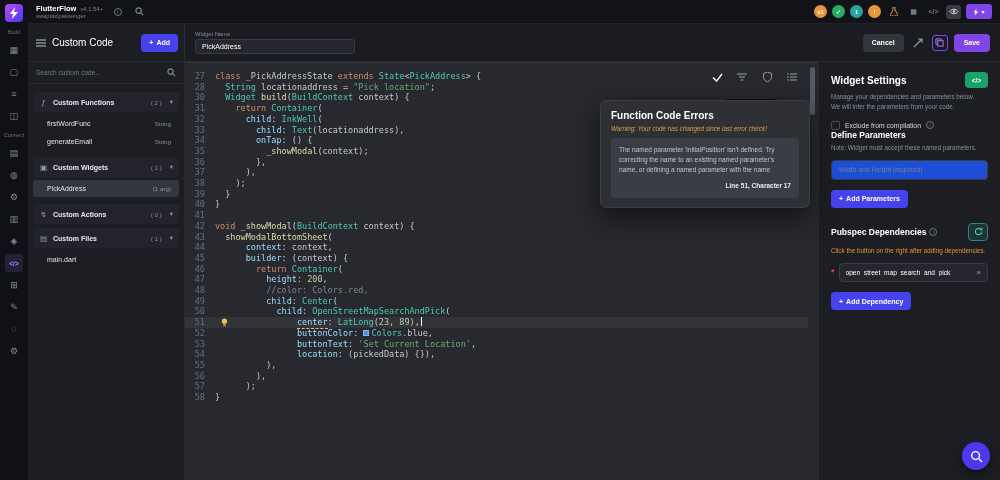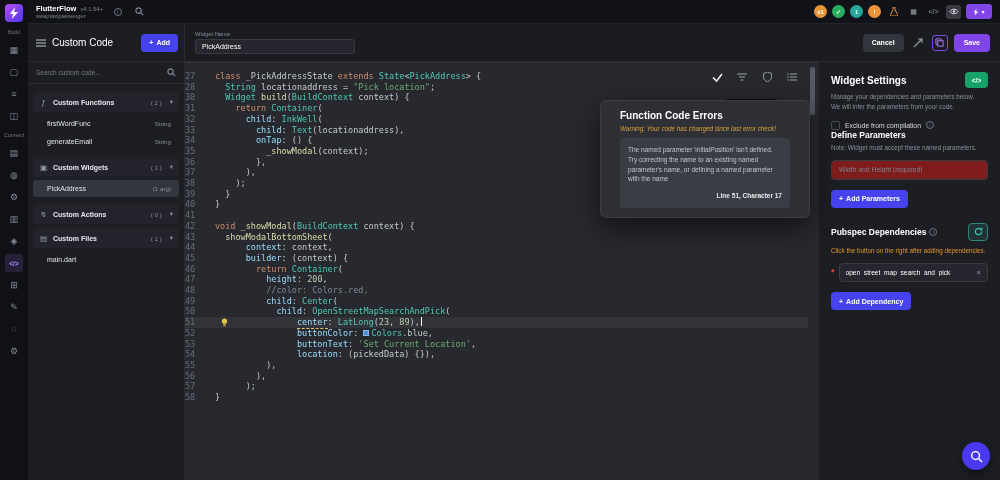--- a/index.html
+++ b/index.html
@@ -57,60 +57,60 @@
   .sec-item{height:17px;display:flex;align-items:center;padding:0 8px 0 14px;border-radius:3px;margin:1px 0;cursor:pointer}
   .sec-item .nm{font-size:7px;color:#dfe2e8;white-space:nowrap}
   .sec-item .tp{margin-left:auto;font-size:6.2px;color:#8b8f98;white-space:nowrap}
   .sec-item.sel{background:#34363f}
 
   
   .editor{position:absolute;left:185px;top:62px;right:182px;bottom:0;background:#27292f;border-top:1px solid #34363d;overflow:hidden;z-index:5}
   .code-lines{position:absolute;top:8px;left:0;right:10px;font-family:"DejaVu Sans Mono",monospace;font-size:8.5px;line-height:10.7px}
   .line{display:flex;white-space:pre}
   .line.active{background:rgba(255,255,255,0.055)}
-  .ln{width:30px;flex-shrink:0;text-align:left;padding-right:10px;color:#686d78;user-select:none}
+  .ln{width:30px;flex-shrink:0;text-align:right;padding-right:10px;color:#686d78;user-select:none}
   .lc{position:relative;flex:1;color:#c5c8ce;white-space:pre}
   .c-comment{color:#7f8590}
   .c-string{color:#6aab73}
   .c-anno{color:#bbb529}
   .c-kw{color:#cf8e6d}
   .c-type{color:#4ec9b0}
   .c-num{color:#b5cea8}
   .c-prop{color:#9cdcfe}
   .c-fn{color:#dcdcaa}
   .c-err{border-bottom:1px dashed #e0c06a;padding-bottom:0.5px}
   .cursor{display:inline-block;width:1px;height:9px;background:#fff;vertical-align:-1px;margin-left:1px}
   .swatch{display:inline-block;width:6px;height:6px;background:#4e8fe0;border:1px solid #8ab4e8;margin-right:2px;vertical-align:-0.5px}
   .bulb{position:absolute;left:6px;top:1px}
   .ed-toolbar{position:absolute;top:6px;right:16px;display:flex;gap:5px;z-index:6}
   .ed-btn{width:20px;height:16px;border-radius:3px;display:flex;align-items:center;justify-content:center;color:#9aa0a8;cursor:pointer}
   .ed-btn.check{color:#fff}
   .sb-thumb{position:absolute;right:3px;top:4px;width:5px;height:48px;background:#565a63;border-radius:3px}
   .ed-tooltip{position:absolute;top:36px;right:42px;background:#0c0d10;color:#fff;font-size:6.8px;padding:3px 7px;border-radius:3px;z-index:26;white-space:nowrap}
 
   
-  .error-popup{position:absolute;left:600px;top:100px;width:210px;background:#2e3036;border:1px solid #3b3d45;border-radius:6px;box-shadow:0 10px 28px rgba(0,0,0,0.55);padding:9px 19px;z-index:22}
+  .error-popup{position:absolute;left:600px;top:100px;width:210px;background:#2e3036;border:1px solid #3b3d45;border-radius:6px;box-shadow:0 10px 28px rgba(0,0,0,0.55);padding:9px 10px;z-index:22}
   .ep-title{font-size:10px;font-weight:bold;color:#fff;margin-bottom:4px}
   .ep-warning{font-size:6.3px;font-style:italic;color:#d9a23c;margin-bottom:6px}
   .ep-box{background:#3a3d44;border-radius:4px;padding:7px 8px;color:#c3c7cf;font-size:6.5px;line-height:1.5}
   .ep-loc{text-align:right;font-size:6.5px;font-weight:bold;color:#e8eaee;margin-top:7px}
 
   
   .right-panel{position:absolute;left:818px;top:62px;right:0;bottom:0;background:#1d1e24;border-left:1px solid #2a2b31;padding:10px 12px;z-index:10}
   .rp-row{display:flex;align-items:center}
   .rp-title{font-size:10px;font-weight:bold;color:#fff}
   .code-green-btn{margin-left:auto;width:23px;height:16px;border-radius:4px;background:#17a267;color:#fff;font-size:6.5px;font-weight:bold;display:flex;align-items:center;justify-content:center;cursor:pointer}
   .rp-desc{font-size:6.3px;color:#8b8f98;line-height:1.55;margin-top:4px}
   .chk-row{display:flex;align-items:center;gap:5px;margin-top:9px}
   .chk{width:9px;height:9px;border:1px solid #4a4e57;border-radius:2px;background:transparent;cursor:pointer}
   .chk-label{font-size:6.8px;color:#d5d8de}
   .info-ic{width:8px;height:8px;border:1px solid #6f7380;border-radius:50%;color:#6f7380;font-size:5.5px;display:inline-flex;align-items:center;justify-content:center;font-style:italic;font-family:"Liberation Serif",serif}
   .rp-h4{font-size:8.5px;font-weight:bold;color:#fff;}
   .rp-note{font-size:6.3px;color:#8b8f98;margin-top:3px;line-height:1.5}
-  .rp-input{width:100%;height:20px;background:#7f1d1d;border:1px solid #3a3c44;border-radius:4px;color:#fff;font-size:6.8px;padding:0 7px;font-family:inherit;outline:none;margin-top:8px}
+  .rp-input{width:100%;height:20px;background:#1d4ed8;border:1px solid #3a3c44;border-radius:4px;color:#fff;font-size:6.8px;padding:0 7px;font-family:inherit;outline:none;margin-top:8px}
   .rp-input::placeholder{color:#7c808a}
   .rp-btn{margin-top:10px}
   .pub-row{display:flex;align-items:center;margin-top:15px;gap:3px}
   .refresh-btn{margin-left:auto;width:20px;height:18px;border-radius:4px;border:1px solid #2f8578;background:rgba(57,210,192,0.12);color:#39d2c0;display:flex;align-items:center;justify-content:center;cursor:pointer}
   .rp-warn{font-size:6.3px;color:#e2952f;line-height:1.5;margin-top:5px}
   .dep-row{display:flex;align-items:center;gap:4px;margin-top:8px}
   .req-star{color:#e2483d;font-size:9px;font-weight:bold;line-height:1}
   .input-wrap{flex:1;height:19px;background:#26272e;border:1px solid #3a3c44;border-radius:4px;display:flex;align-items:center;padding:0 6px;gap:4px}
   .input-wrap input{flex:1;background:transparent;border:none;outline:none;color:#fff;font-size:6.6px;font-family:inherit;min-width:0}
   .x-ic{color:#9aa0a8;font-size:7.5px;cursor:pointer}

